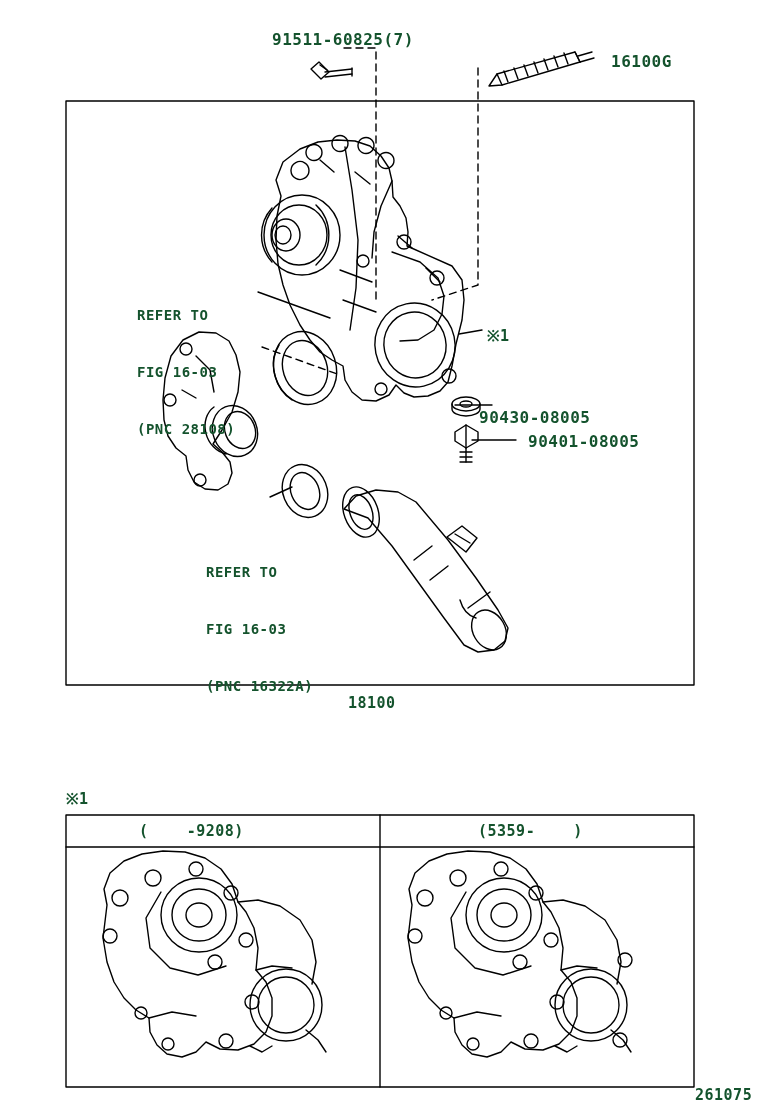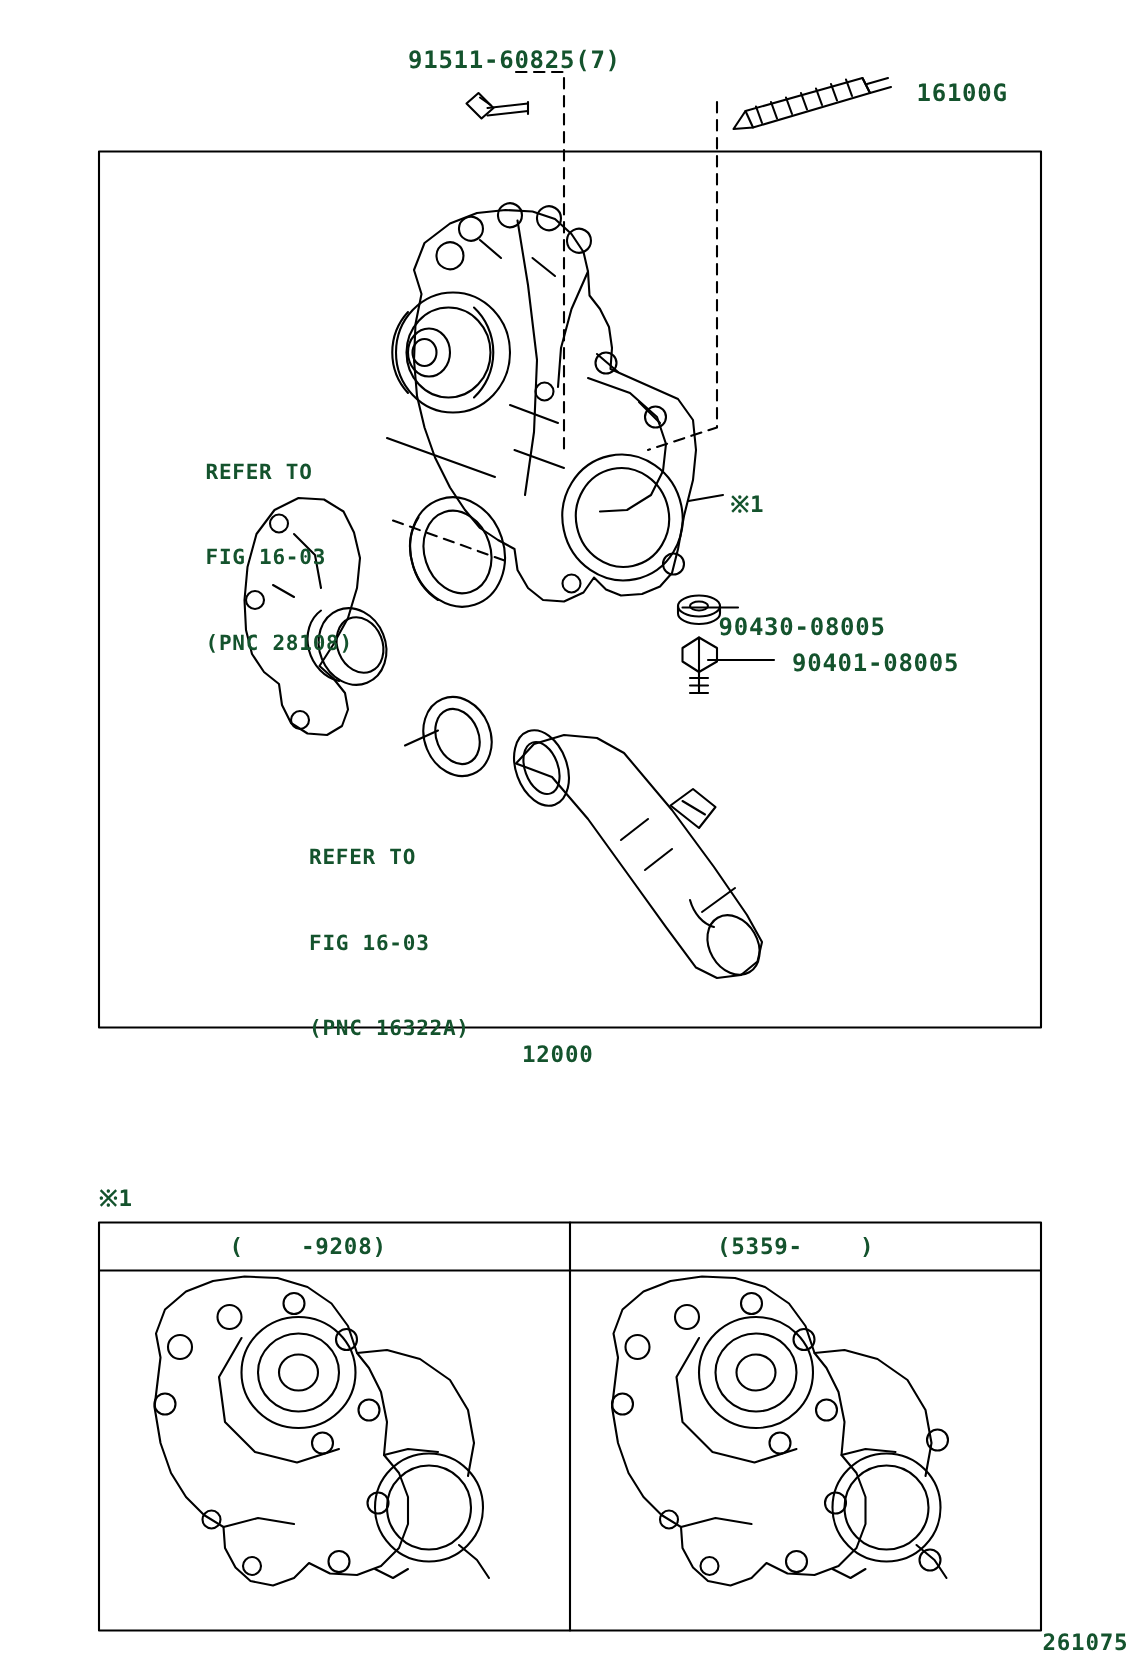--- a/index.html
+++ b/index.html
@@ -282,35 +282,35 @@
   <div class="lbl lbl-part" style="left:272px; top:30px;">91511-60825(7)</div>
 
   <div class="lbl lbl-part" style="left:611px; top:52px;">16100G</div>
 
   <div class="lbl lbl-mark" style="left:487px; top:325px;">※1</div>
 
   <div class="lbl lbl-part" style="left:479px; top:393px;margin-top:15px;">90430-08005</div>
 
   <div class="lbl lbl-part" style="left:528px; top:432px;">90401-08005</div>
 
-  <div class="lbl lbl-footer" style="left:348px; top:694px;">12000</div>
+  <div class="lbl lbl-footer" style="left:348px; top:694px;">18100</div>
 
   <div class="lbl lbl-refer" style="left:137px; top:268px;">
     <div>REFER TO</div>
     <div>FIG 16-03</div>
     <div>(PNC 28108)</div>
   </div>
 
   <div class="lbl lbl-refer" style="left:206px; top:525px;">
     <div>REFER TO</div>
     <div>FIG 16-03</div>
     <div>(PNC 16322A)</div>
   </div>
 
   <div class="lbl lbl-mark" style="left:66px; top:788px;">※1</div>
 
-  <div class="lbl lbl-col" style="left:153px; top:822px;">(    -9208)</div>
+  <div class="lbl lbl-col" style="left:139px; top:822px;">(    -9208)</div>
 
   <div class="lbl lbl-col" style="left:478px; top:822px;">(5359-    )</div>
 
   <div class="lbl lbl-footer" style="left:695px; top:1086px;">261075</div>
 
 </div>
 
 </body></html>

